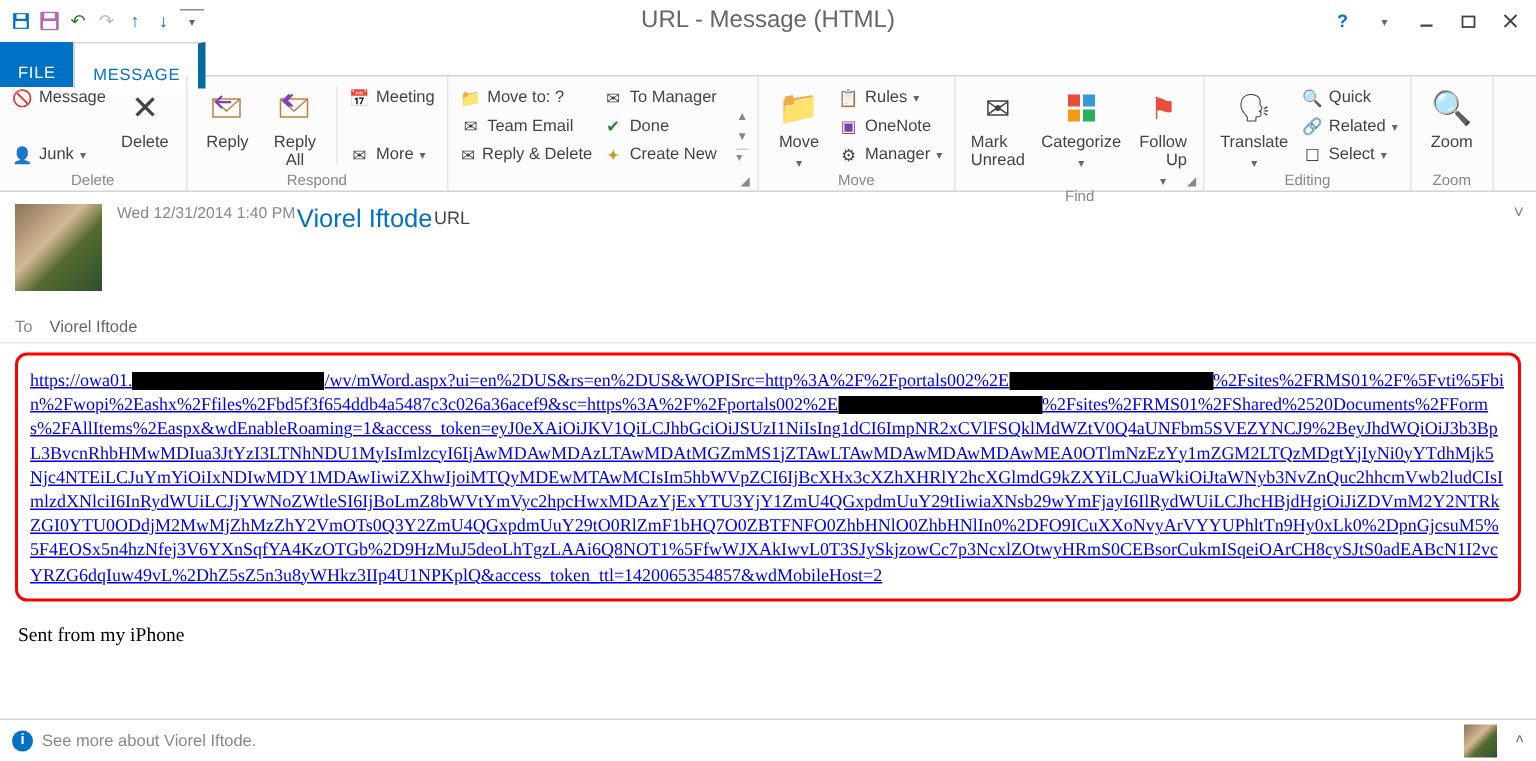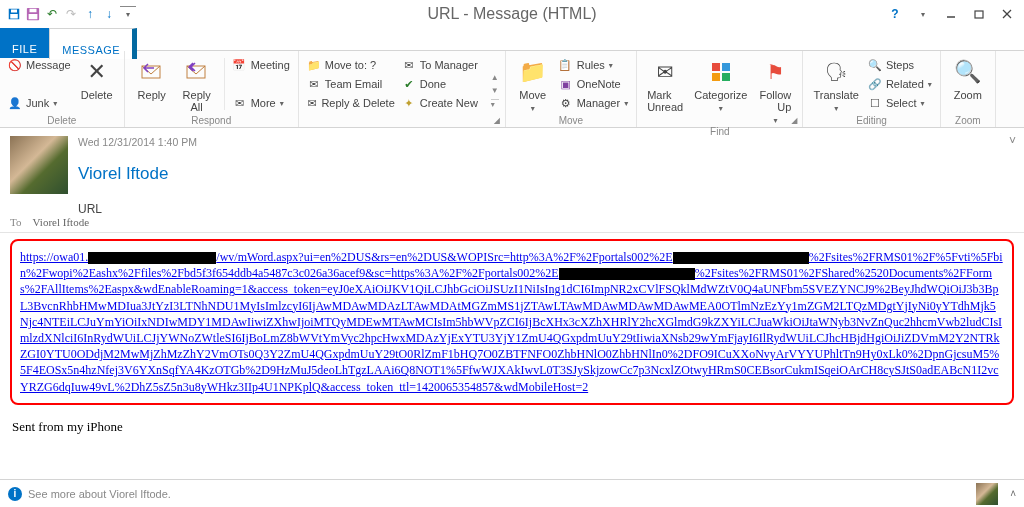--- a/index.html
+++ b/index.html
@@ -32,25 +32,25 @@
   .rib-col { display: flex; flex-direction: column; justify-content: flex-start; gap: 1px; padding-top: 2px; }
   .rib-launcher { position: absolute; bottom: 1px; right: 2px; width: 12px; height: 12px; font-size: 8px; color: #888; display:flex; align-items:center; justify-content:center; }
   .sep-v { width: 1px; background: #e8e8e8; margin: 4px 3px; }
 
   
   .msg-header { padding: 8px 10px 4px 10px; position: relative; border-bottom: 1px solid #e4e4e4; }
   .mh-row { display: flex; gap: 10px; }
   .avatar { width: 58px; height: 58px; background: #888; }
   .avatar img, .avatar-fake { width: 100%; height: 100%; object-fit: cover; }
   .avatar-fake { background: linear-gradient(135deg,#8b7355 0%, #d4b896 40%, #556b2f 60%, #2f4f2f 100%); position: relative; }
-  .mh-info { display:flex; flex-direction:column; gap: 16px; }
+  .mh-info { display:flex; gap: 1px; }
   .mh-date { font-size: 10.5px; color: #888; }
   .mh-sender { font-size: 17px; color: #0072c6; }
   .mh-subject { font-size: 12px; color: #444; padding-top: 2px; }
-  .mh-to-row { margin-top: 0; font-size: 11px; color: #666; font-family: Liberation Serif, serif; }
+  .mh-to-row { margin-top: 18px; font-size: 11px; color: #666; }
   .mh-to-label { display:inline-block; width: 20px; color: #888; }
   .people-dd { position: absolute; right: 8px; top: 6px; font-size: 12px; color: #888; }
 
   
   .msg-body { padding: 6px 10px; font-size: 11px; }
   .url-box { border: 2px solid #ff0000; border-radius: 8px; padding: 8px; margin-bottom: 12px; }
   .url-link { color: #0000ee; text-decoration: underline; font-family: "Times New Roman", serif; font-size: 12px; word-break: break-all; line-height: 1.35; }
   .url-redact { display: inline-block; background: #000; vertical-align: middle; }
   .signature { font-family: "Times New Roman", serif; font-size: 13px; color: #000; padding: 2px; }
 
@@ -278,21 +278,21 @@
   <div class="rib-group">
     <div class="rib-group-inner">
       <div class="rib-big-btn">
           <span class="ic" style="font-size:18px">🗣</span>
           <span>Translate</span>
           <span class="drop-arrow">▾</span>
         </div>
       <div class="rib-col">
         <div class="rib-small-btn">
             <span class="ic">🔍</span>
-            <span>Steps</span>
+            <span>Quick</span>
           </div>
         <div class="rib-small-btn">
             <span class="ic">🔗</span>
             <span>Related</span>
             <span class="drop-arrow">▾</span>
           </div>
         <div class="rib-small-btn">
             <span class="ic">☐</span>
             <span>Select</span>
             <span class="drop-arrow">▾</span>

